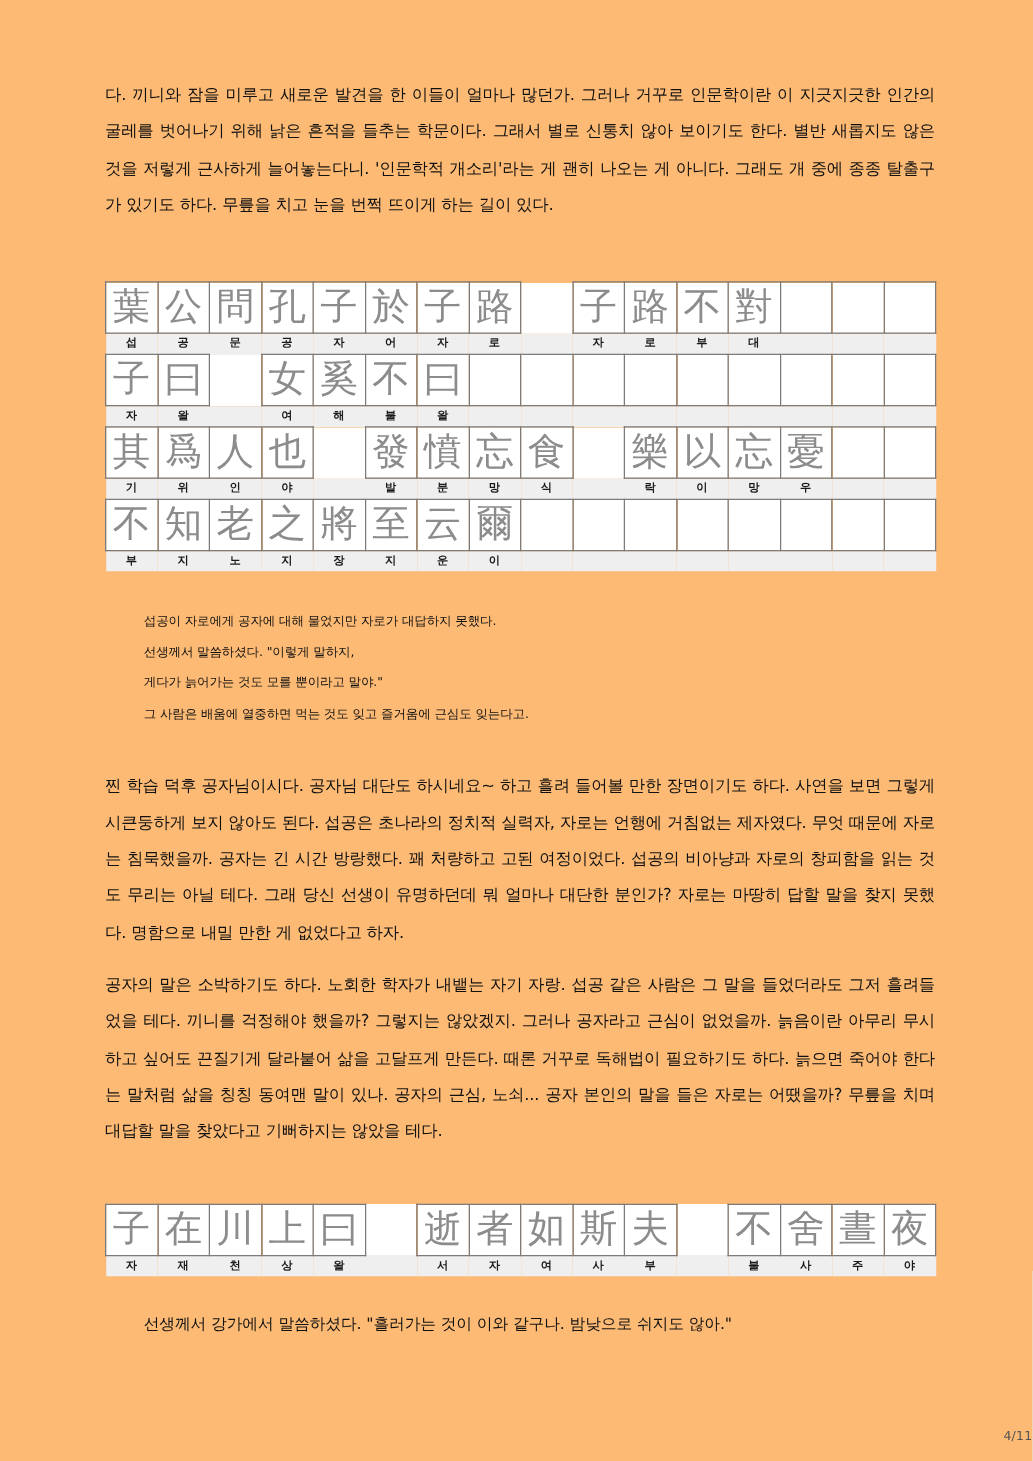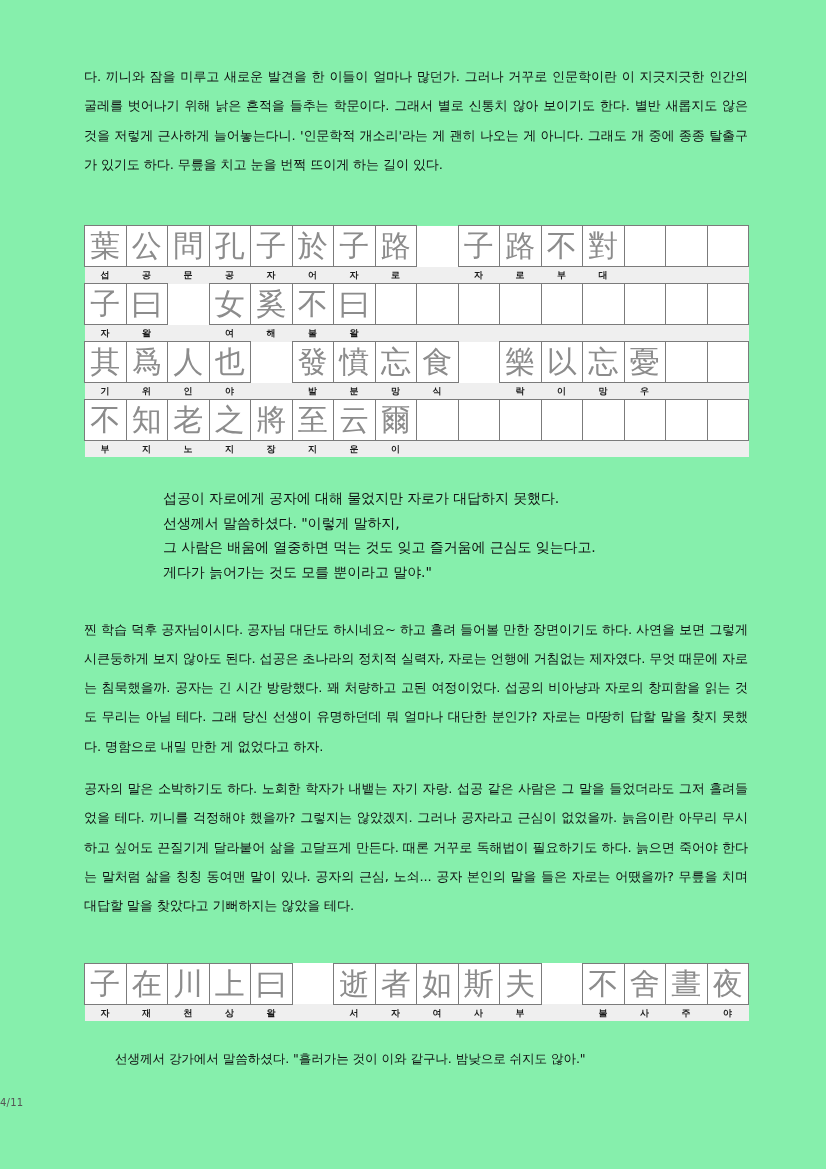--- a/index.html
+++ b/index.html
@@ -7,21 +7,21 @@
     padding: 0;
     background: #e8e8e8;
   }
   body {
     font-family: "DejaVu Sans", "Liberation Sans", sans-serif;
   }
   .page {
     position: relative;
     width: 826px;
     height: 1169px;
-    background: #86efac;
+    background: #fdba74;
     margin: 0 auto;
     overflow: hidden;
     box-sizing: border-box;
   }
   .content {
     position: absolute;
     left: 84px;
     top: 62px;
     width: 664px;
   }
@@ -91,47 +91,46 @@
     margin-bottom: 0;
   }
 
   
   .translation {
     margin-top: 29px;
     margin-left: 31px;
     margin-bottom: 30px;
   }
   .translation .tline {
-    font-size: 14px;
+    font-size: 10px;
     line-height: 24.6px;
     color: #111111;
     white-space: nowrap;
     letter-spacing: -0.1px;
-    margin-left: 48px;
   }
 
   .translation-2 {
     margin-top: 26px;
     margin-left: 31px;
   }
   .translation-2 .tline {
     font-size: 12.6px;
     line-height: 24.6px;
     color: #111111;
     white-space: nowrap;
     letter-spacing: -0.1px;
   }
 
   
   .footer {
     position: absolute;
     left: 0;
     right: 0;
-    top: 1097px;
-    text-align: left;
+    top: 1144px;
+    text-align: right;
     font-size: 10px;
     color: #555555;
     letter-spacing: 0.2px;
   }
 </style>
 </head>
 <body>
 
 <div class="page">
   <div class="content">
@@ -303,22 +302,22 @@
               <td></td>
               <td></td>
             </tr>
           </tbody>
       </table>
     </div>
 
     <div class="translation">
         <div class="tline">섭공이 자로에게 공자에 대해 물었지만 자로가 대답하지 못했다.</div>
         <div class="tline">선생께서 말씀하셨다. "이렇게 말하지,</div>
+        <div class="tline">게다가 늙어가는 것도 모를 뿐이라고 말야."</div>
         <div class="tline">그 사람은 배움에 열중하면 먹는 것도 잊고 즐거움에 근심도 잊는다고.</div>
-        <div class="tline">게다가 늙어가는 것도 모를 뿐이라고 말야."</div>
       </div>
 
     <div>
         <p class="body-para">찐 학습 덕후 공자님이시다. 공자님 대단도 하시네요~ 하고 흘려 들어볼 만한 장면이기도 하다. 사연을 보면 그렇게 시큰둥하게 보지 않아도 된다. 섭공은 초나라의 정치적 실력자, 자로는 언행에 거침없는 제자였다. 무엇 때문에 자로는 침묵했을까. 공자는 긴 시간 방랑했다. 꽤 처량하고 고된 여정이었다. 섭공의 비아냥과 자로의 창피함을 읽는 것도 무리는 아닐 테다. 그래 당신 선생이 유명하던데 뭐 얼마나 대단한 분인가? 자로는 마땅히 답할 말을 찾지 못했다. 명함으로 내밀 만한 게 없었다고 하자.</p>
         <p class="body-para">공자의 말은 소박하기도 하다. 노회한 학자가 내뱉는 자기 자랑. 섭공 같은 사람은 그 말을 들었더라도 그저 흘려들었을 테다. 끼니를 걱정해야 했을까? 그렇지는 않았겠지. 그러나 공자라고 근심이 없었을까. 늙음이란 아무리 무시하고 싶어도 끈질기게 달라붙어 삶을 고달프게 만든다. 때론 거꾸로 독해법이 필요하기도 하다. 늙으면 죽어야 한다는 말처럼 삶을 칭칭 동여맨 말이 있나. 공자의 근심, 노쇠... 공자 본인의 말을 들은 자로는 어땠을까? 무릎을 치며 대답할 말을 찾았다고 기뻐하지는 않았을 테다.</p>
       </div>
 
     <div class="table-wrap-2">
       <table class="hanja-table">
         <colgroup>

